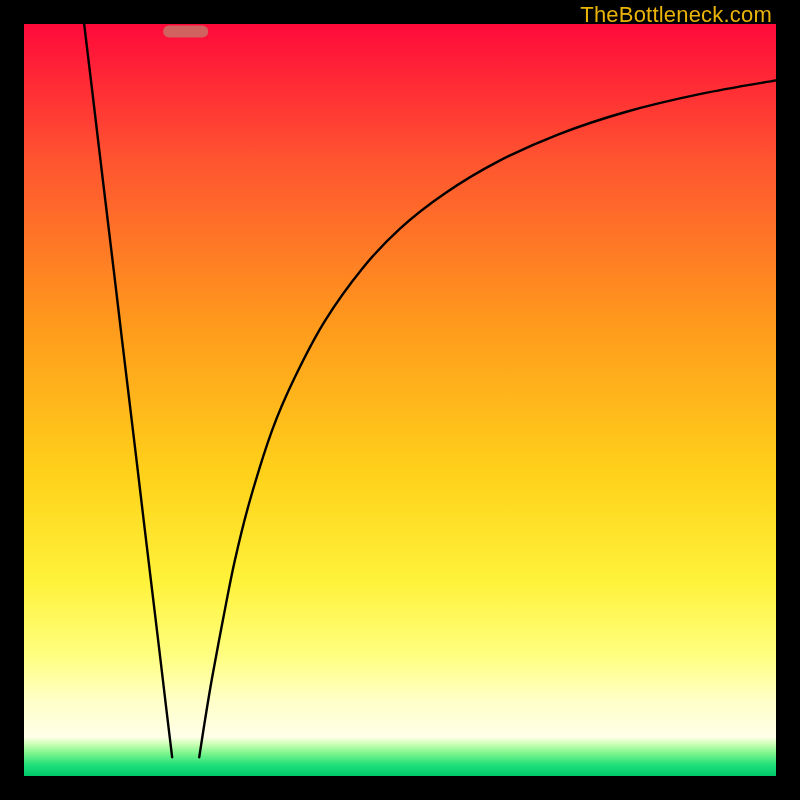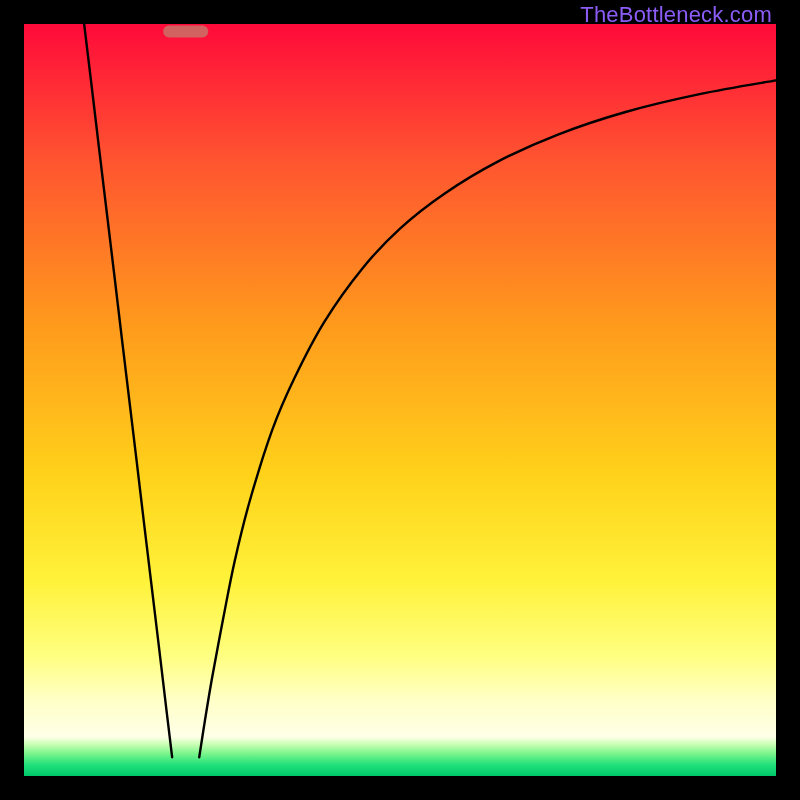--- a/index.html
+++ b/index.html
@@ -17,21 +17,21 @@
     width: 752px;
     height: 752px;
     background: #000;
   }
   .watermark {
     position: absolute;
     top: 2px;
     right: 28px;
     font-family: Arial, Helvetica, sans-serif;
     font-size: 22px;
-    color: #8b5cf6;
+    color: #eab308;
     letter-spacing: 0.2px;
     z-index: 5;
   }
   svg {
     position: absolute;
     left: 24px;
     top: 24px;
     width: 752px;
     height: 752px;
     display: block;

